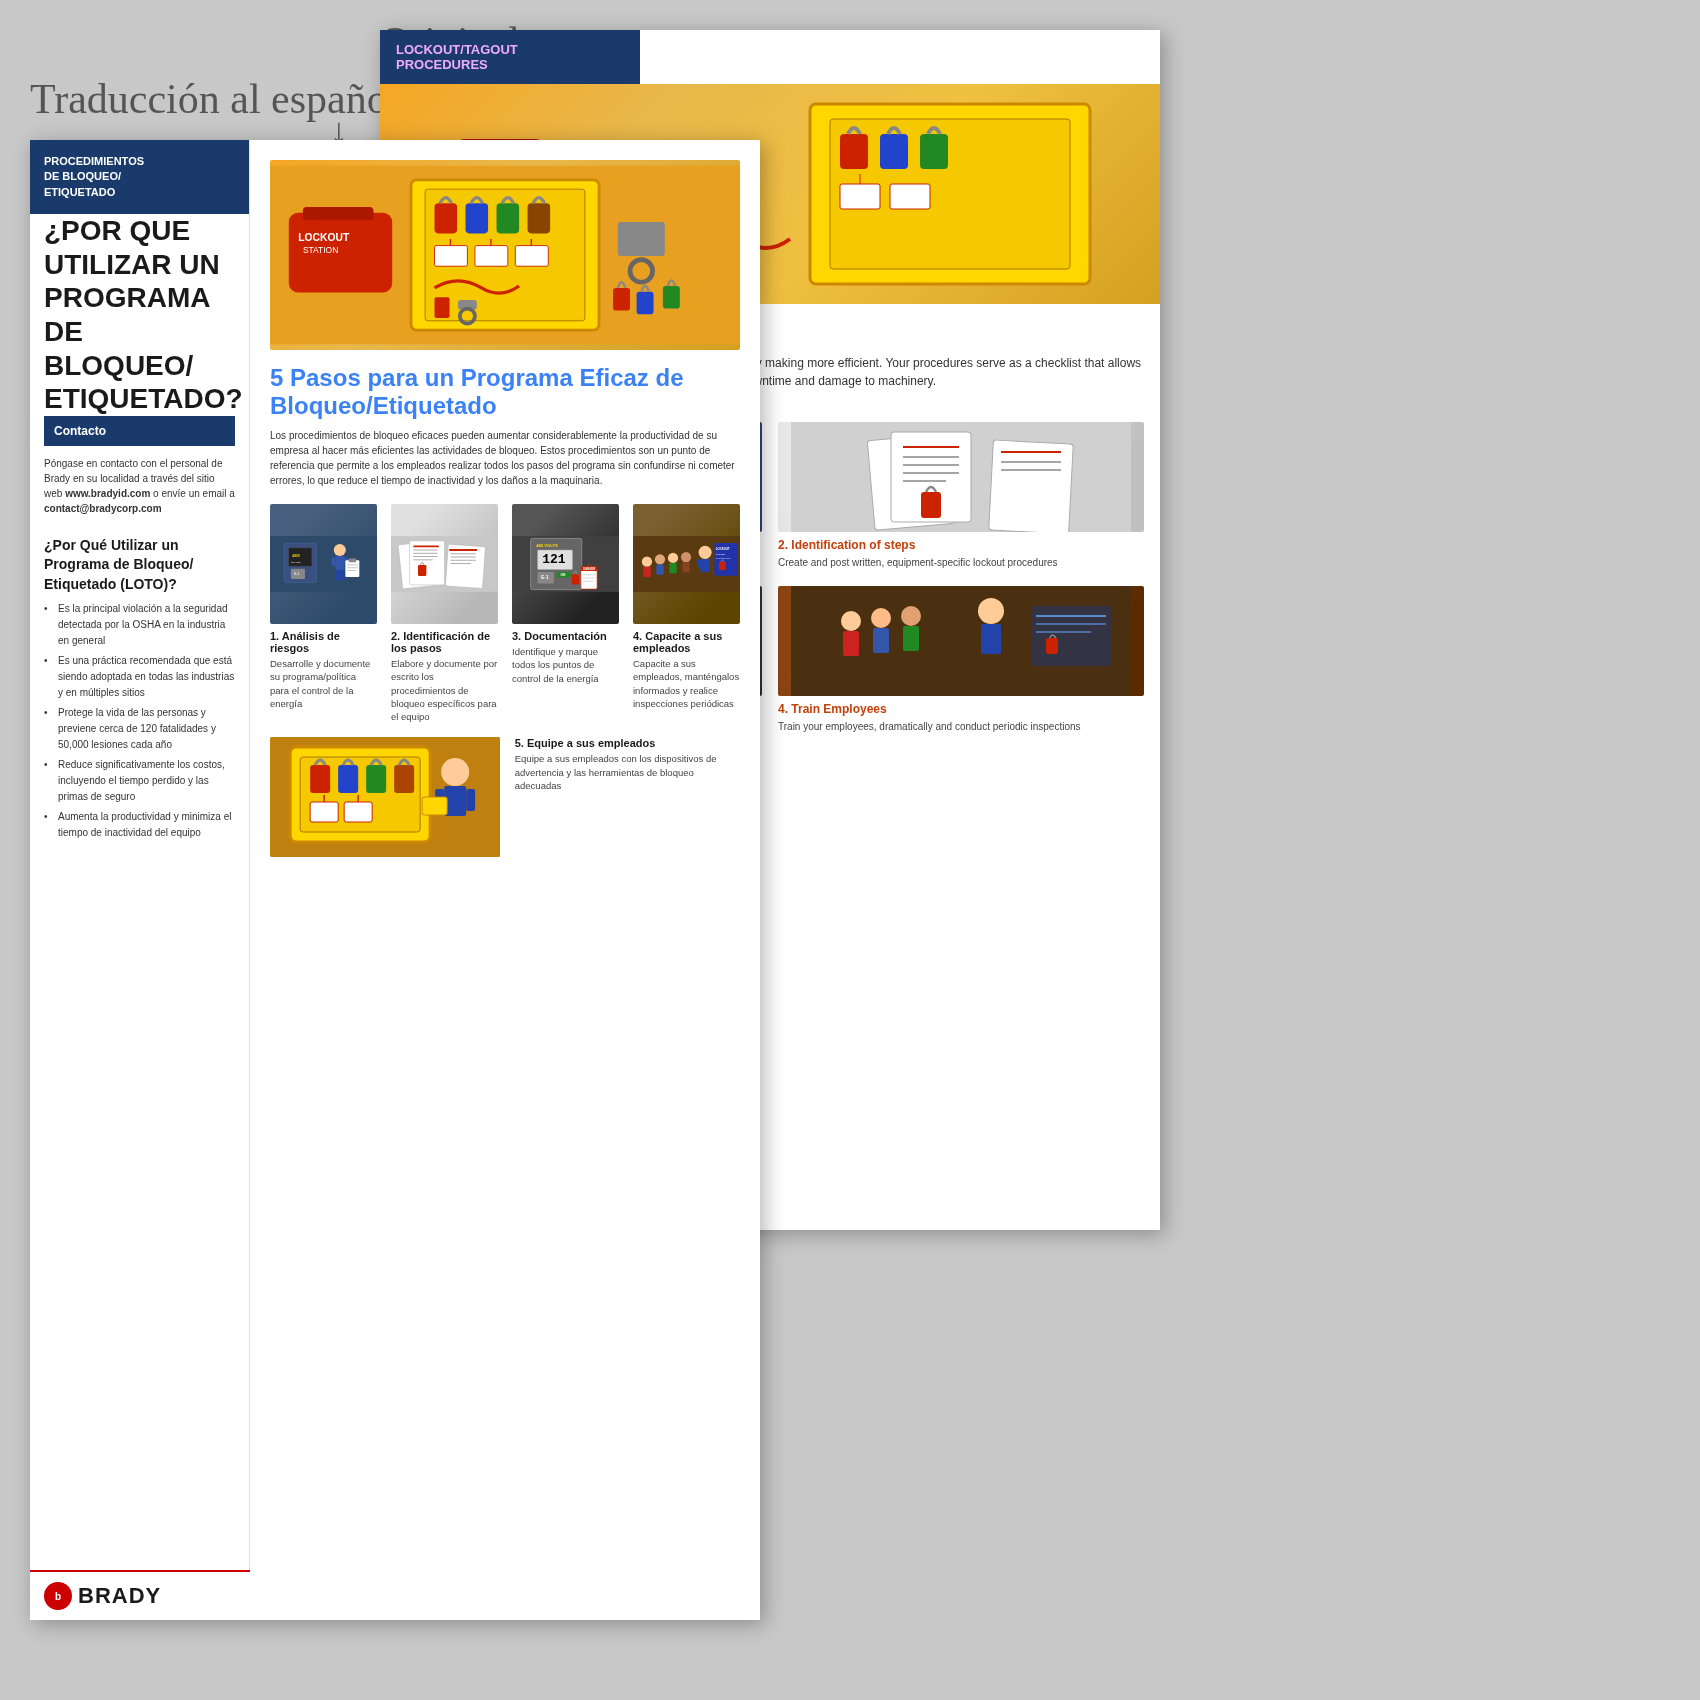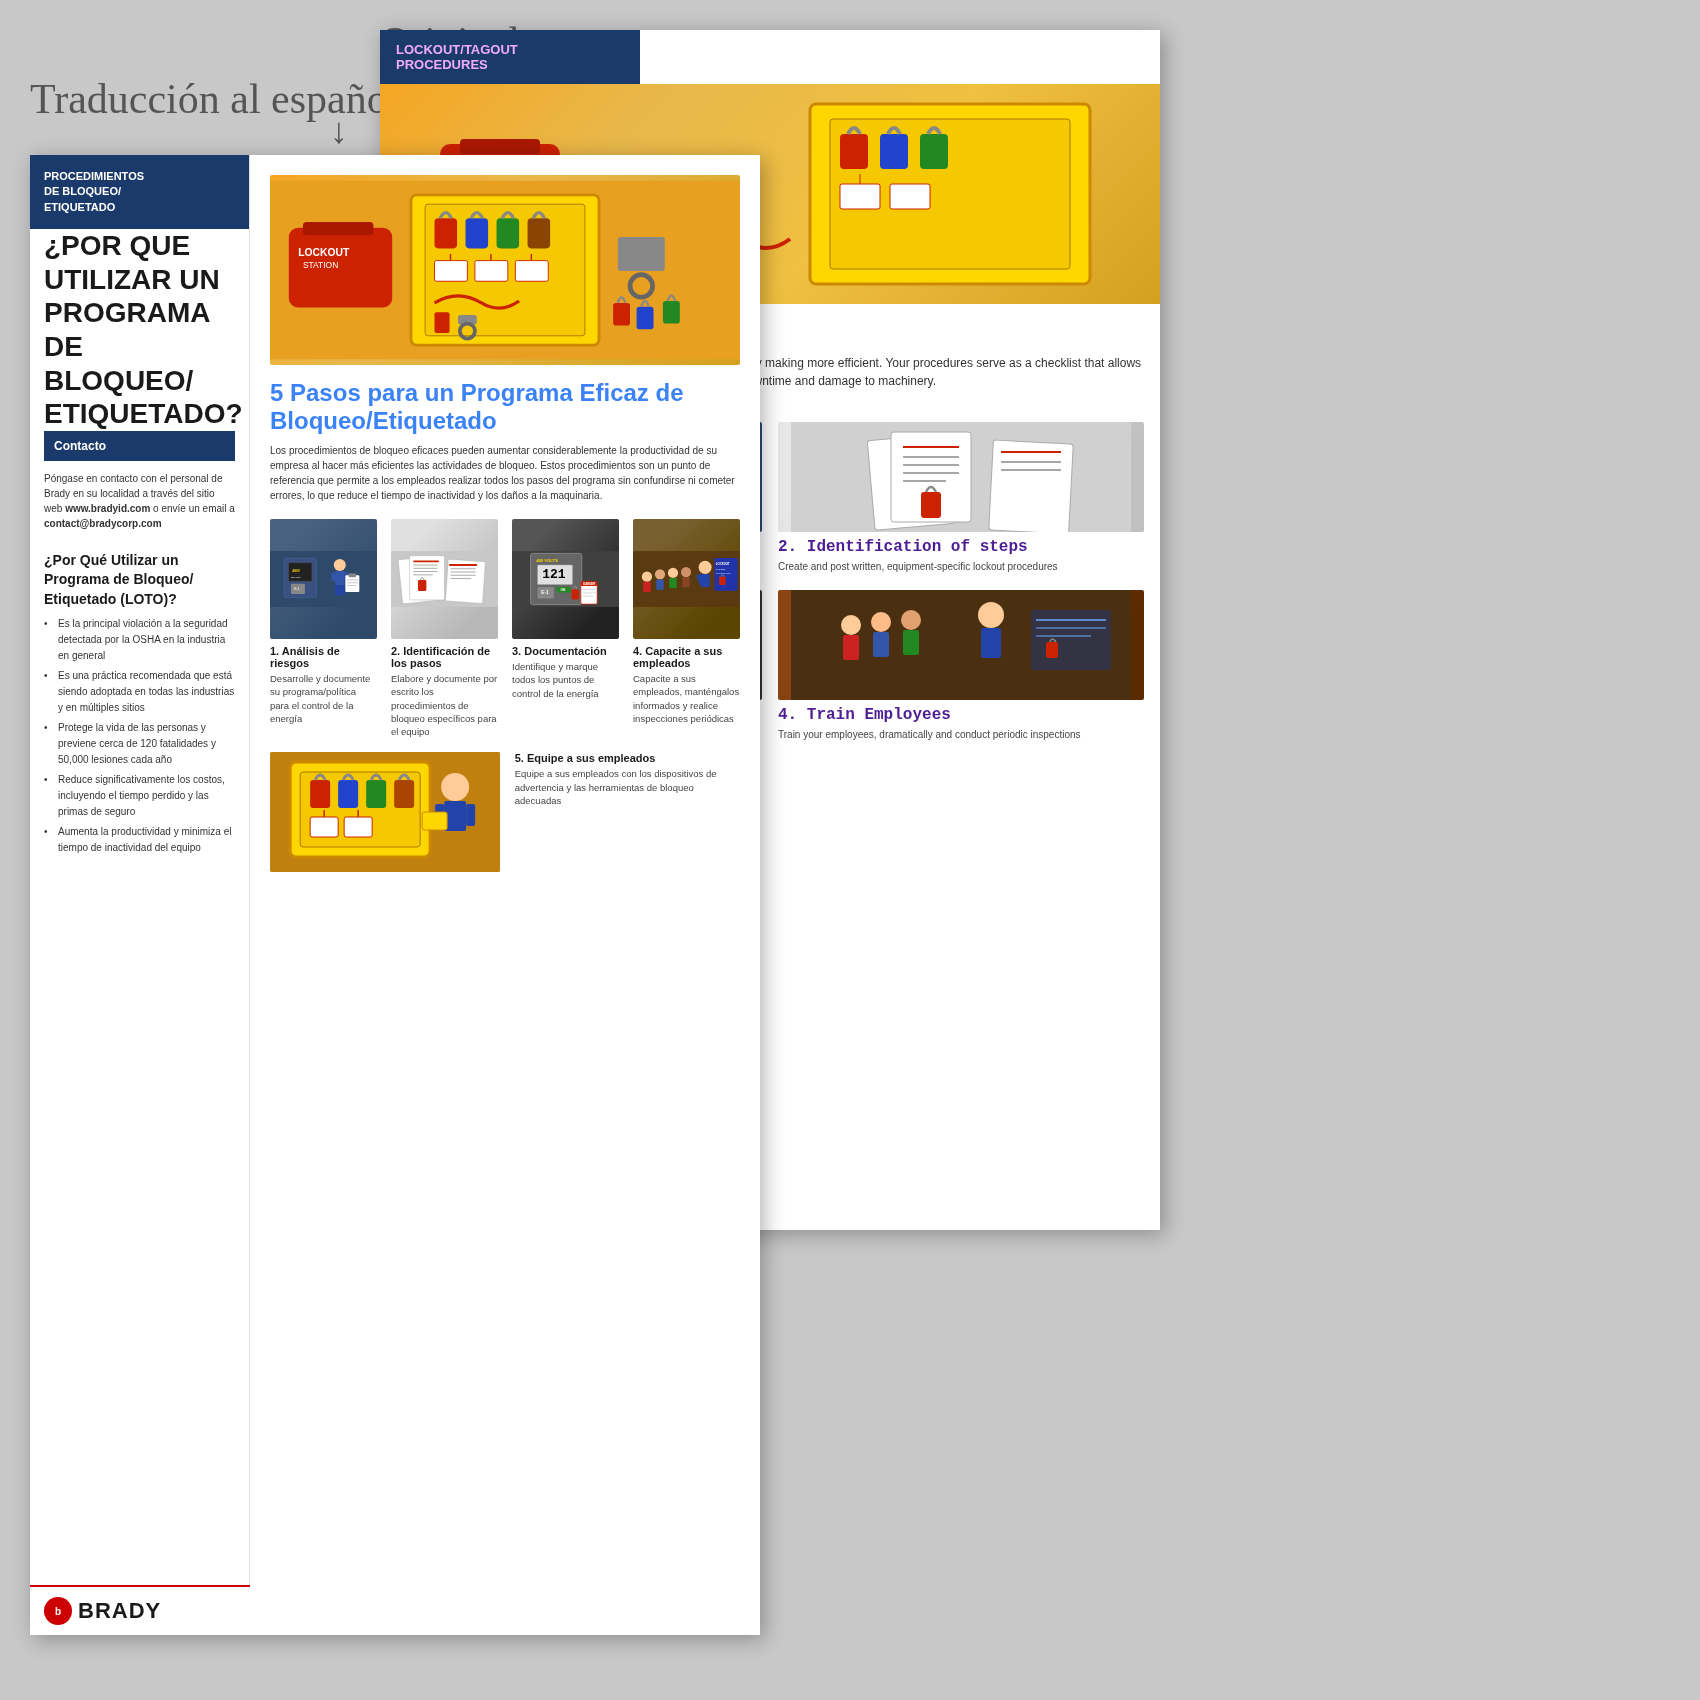--- a/index.html
+++ b/index.html
@@ -49,21 +49,21 @@
       height: 1200px;
       background: white;
       box-shadow: 4px 4px 20px rgba(0,0,0,0.3);
       z-index: 2;
       overflow: hidden;
     }
 
     
     .doc-spanish {
       position: absolute;
-      top: 155px;
+      top: 140px;
       left: 30px;
       width: 730px;
       height: 1480px;
       background: white;
       box-shadow: 4px 4px 20px rgba(0,0,0,0.3);
       z-index: 3;
       overflow: hidden;
     }
 
     
@@ -115,25 +115,24 @@
       height: 110px;
       border-radius: 2px;
       margin-bottom: 6px;
     }
     .step-img-1 { background: linear-gradient(135deg, #4a6fa5 20%, #2d4a7a 80%); }
     .step-img-2 { background: linear-gradient(135deg, #e8e8e8 20%, #c0c0c0 80%); }
     .step-img-3 { background: linear-gradient(135deg, #666 20%, #333 80%); }
     .step-img-4 { background: linear-gradient(135deg, #8B4513 20%, #5C2A00 80%); }
 
     .en-step-title {
-      font-size: 16px;
-      font-weight: bold;
-      color: #4c1d95;
+      font-size: 12px;
+      font-weight: bold;
+      color: #c2410c;
       margin-bottom: 4px;
-      font-family: Liberation Mono, monospace;
     }
     .en-step-desc {
       font-size: 10px;
       color: #444;
       line-height: 1.4;
     }
 
     
     .sp-sidebar {
       position: absolute;

